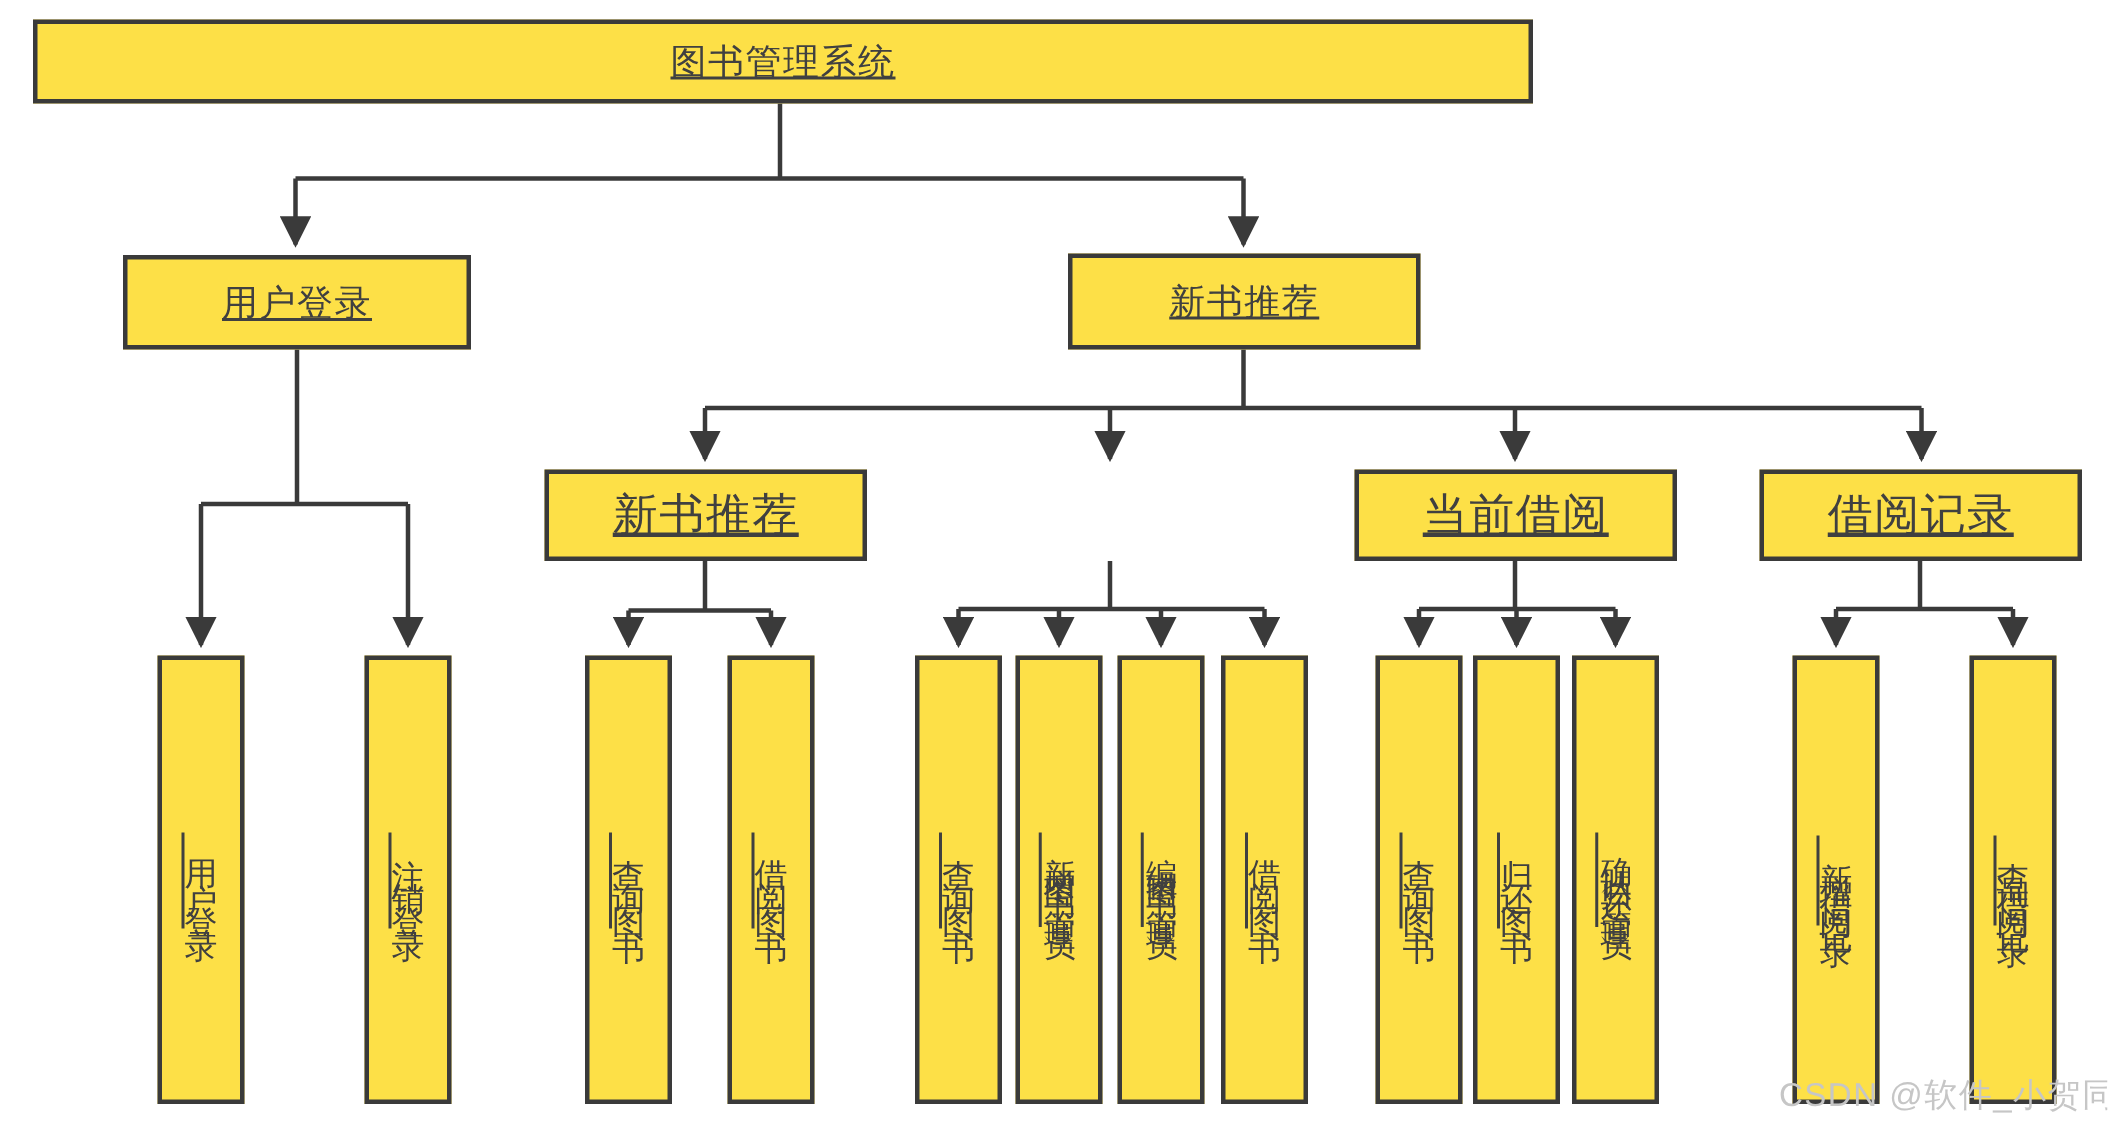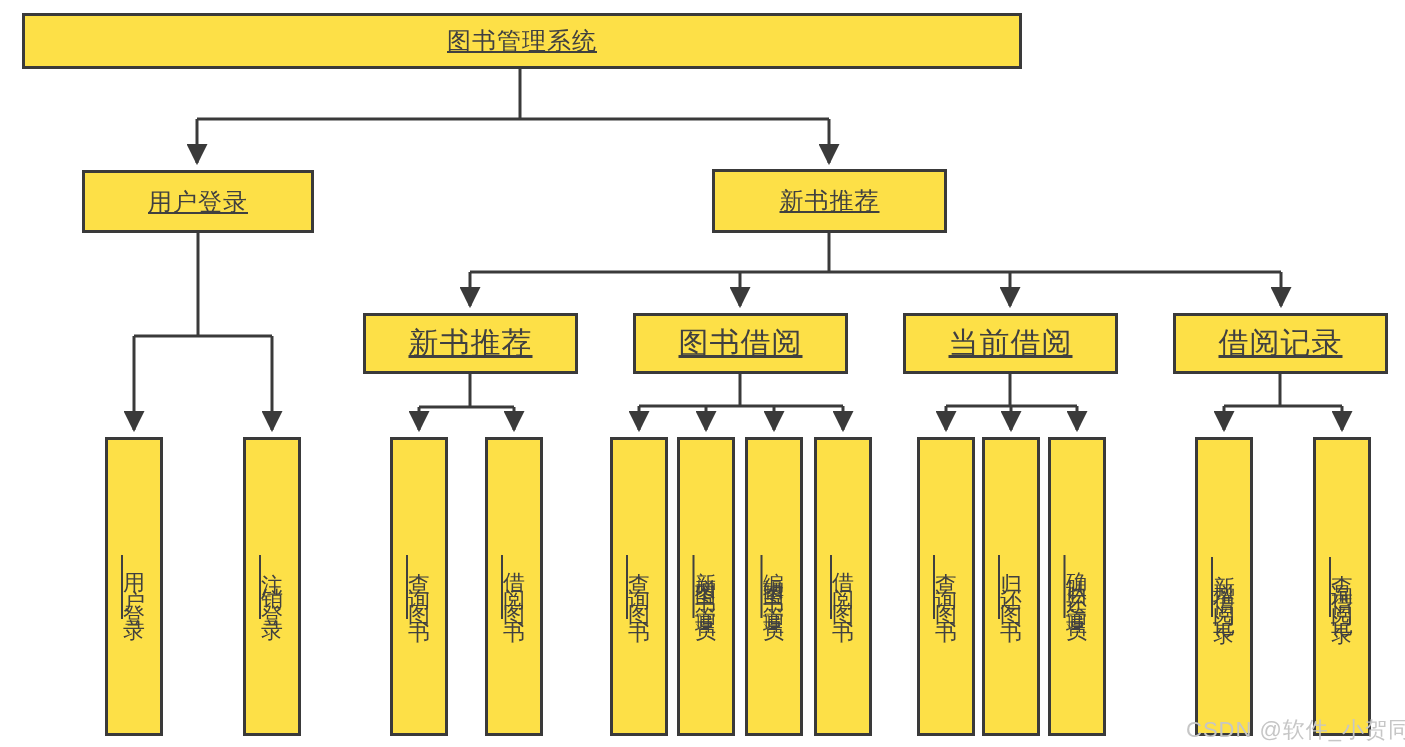--- a/index.html
+++ b/index.html
@@ -129,23 +129,20 @@
   <div class="box h" style="left:82px; top:170px; width:232px; height:63px;">
     <span class="label">用户登录</span>
   </div>
   <div class="box h" style="left:712px; top:169px; width:235px; height:64px;">
     <span class="label">新书推荐</span>
   </div>
 
   <div class="box h l3" style="left:363px; top:313px; width:215px; height:61px;">
     <span class="label">新书推荐</span>
   </div>
-  <div class="box h l3" style="left:633px; top:313px; width:215px; height:61px;">
-    <span class="label">图书借阅</span>
-  </div>
   <div class="box h l3" style="left:1173px; top:313px; width:215px; height:61px;">
     <span class="label">借阅记录</span>
   </div>
   <div class="box h l3" style="left:903px; top:313px; width:215px; height:61px;">
     <span class="label">当前借阅</span>
   </div>
 
   <div class="box leaf" style="left:105px;">
     <span class="vtext">用户登录</span>
   </div>

